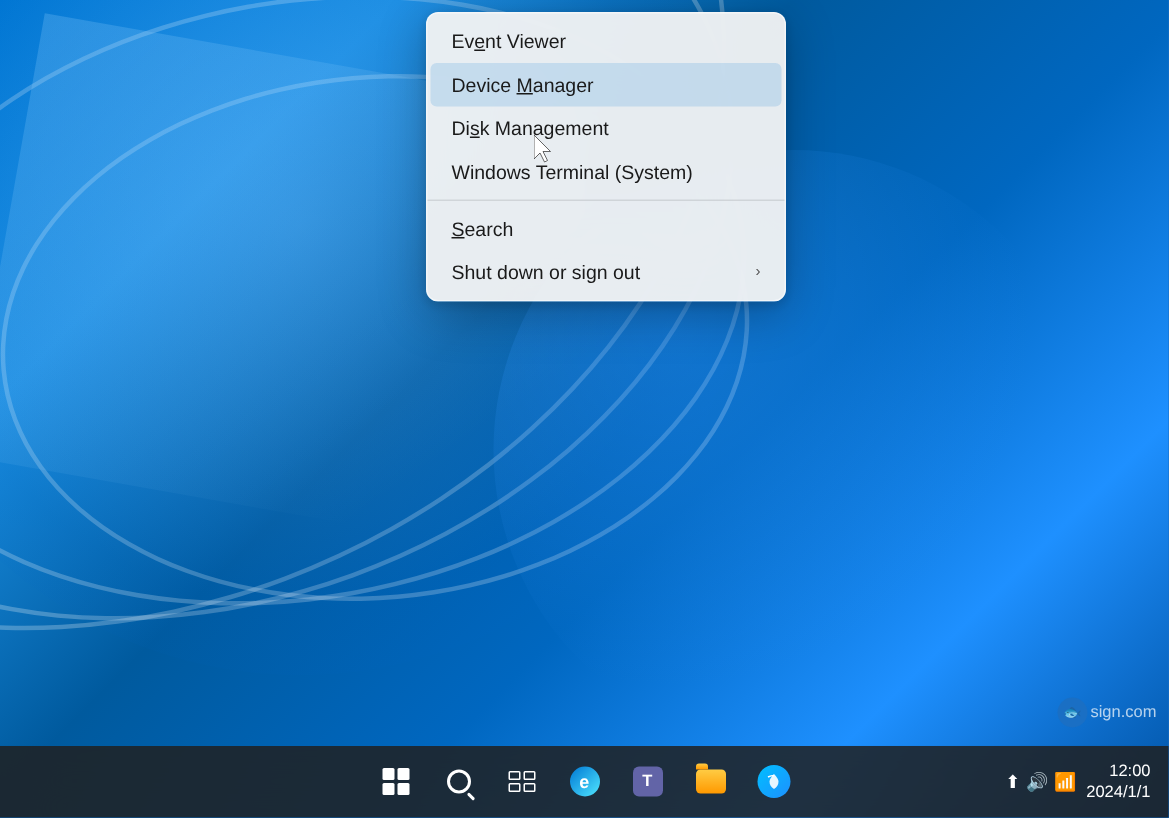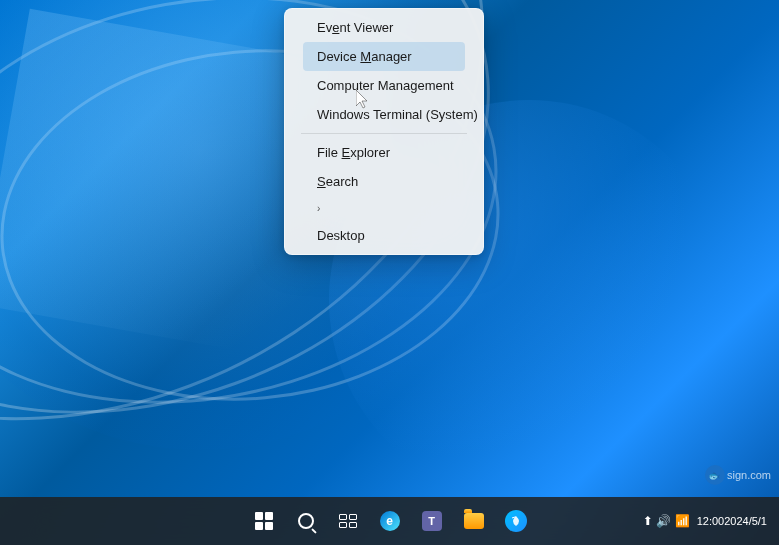--- a/index.html
+++ b/index.html
@@ -96,27 +96,27 @@
       gap: 6px;
       font-size: 11px;
       color: white;
     }
 
     
     .context-menu {
       position: absolute;
       left: 284px;
       top: 8px;
-      width: 200px;
+      width: 240px;
       background: rgba(243, 243, 243, 0.95);
       backdrop-filter: blur(30px);
       border-radius: 8px;
       box-shadow: 0 8px 32px rgba(0,0,0,0.25), 0 2px 8px rgba(0,0,0,0.15);
       border: 1px solid rgba(255,255,255,0.5);
-      padding: 4px 16px;
+      padding: 4px 0;
       z-index: 100;
     }
 
     .menu-item {
       padding: 7px 16px;
       font-size: 13px;
       color: #1a1a1a;
       cursor: pointer;
       display: flex;
       align-items: center;
@@ -282,50 +282,45 @@
   <div class="menu-item">
     <span>Ev<span class="underline-char">e</span>nt Viewer</span>
   </div>
 
 
   <div class="menu-item hovered">
     <span>Device <span class="underline-char">M</span>anager</span>
   </div>
 
 
-
   <div class="menu-item">
-    <span>Computer Management</span>
-  </div>
+    <span>Di<span class="underline-char">s</span>k Management</span>
+  </div>
+
 
 
   <div class="menu-item">
     <span>Windows Terminal (System)</span>
   </div>
 
   <div class="menu-separator"></div>
 
 
 
-  <div class="menu-item">
-    <span>File <span class="underline-char">E</span>xplorer</span>
-  </div>
 
   <div class="menu-item">
     <span><span class="underline-char">S</span>earch</span>
   </div>
 
 
   <div class="menu-item">
+    <span>Shut down or sign out</span>
     <span class="arrow">›</span>
   </div>
 
-  <div class="menu-item">
-    <span>Desktop</span>
-  </div>
 
 </div>
 
 <div style="position:absolute; left:356px; top:90px; z-index:200; pointer-events:none;">
   <svg width="14" height="20" viewBox="0 0 14 20">
     <path d="M0,0 L0,16 L4,12 L7,18 L9,17 L6,11 L11,11 Z" fill="white" stroke="#333" stroke-width="0.5"></path>
   </svg>
 </div>
 
 <div class="taskbar">
@@ -383,23 +378,23 @@
     </div>
 
   </div>
 
   <div class="taskbar-tray">
     <span style="display:flex;gap:4px;align-items:center;color:white;font-size:12px;">
       <span>⬆</span>
       <span>🔊</span>
       <span>📶</span>
     </span>
-    <div style="display:flex;flex-direction:row;align-items:flex-end;line-height:1.3;">
+    <div style="display:flex;flex-direction:column;align-items:flex-end;line-height:1.3;">
       <span style="font-size:11px;color:white;">12:00</span>
-      <span style="font-size:11px;color:white;">2024/5/1</span>
+      <span style="font-size:11px;color:white;">2024/1/1</span>
     </div>
   </div>
 </div>
 
 <div class="watermark">
   <div class="watermark-icon">
     <span style="background:#1a6fc4;border-radius:50%;width:20px;height:20px;display:inline-flex;align-items:center;justify-content:center;font-size:10px;color:white;">🐟</span>
     <span>sign.com</span>
   </div>
 </div>

